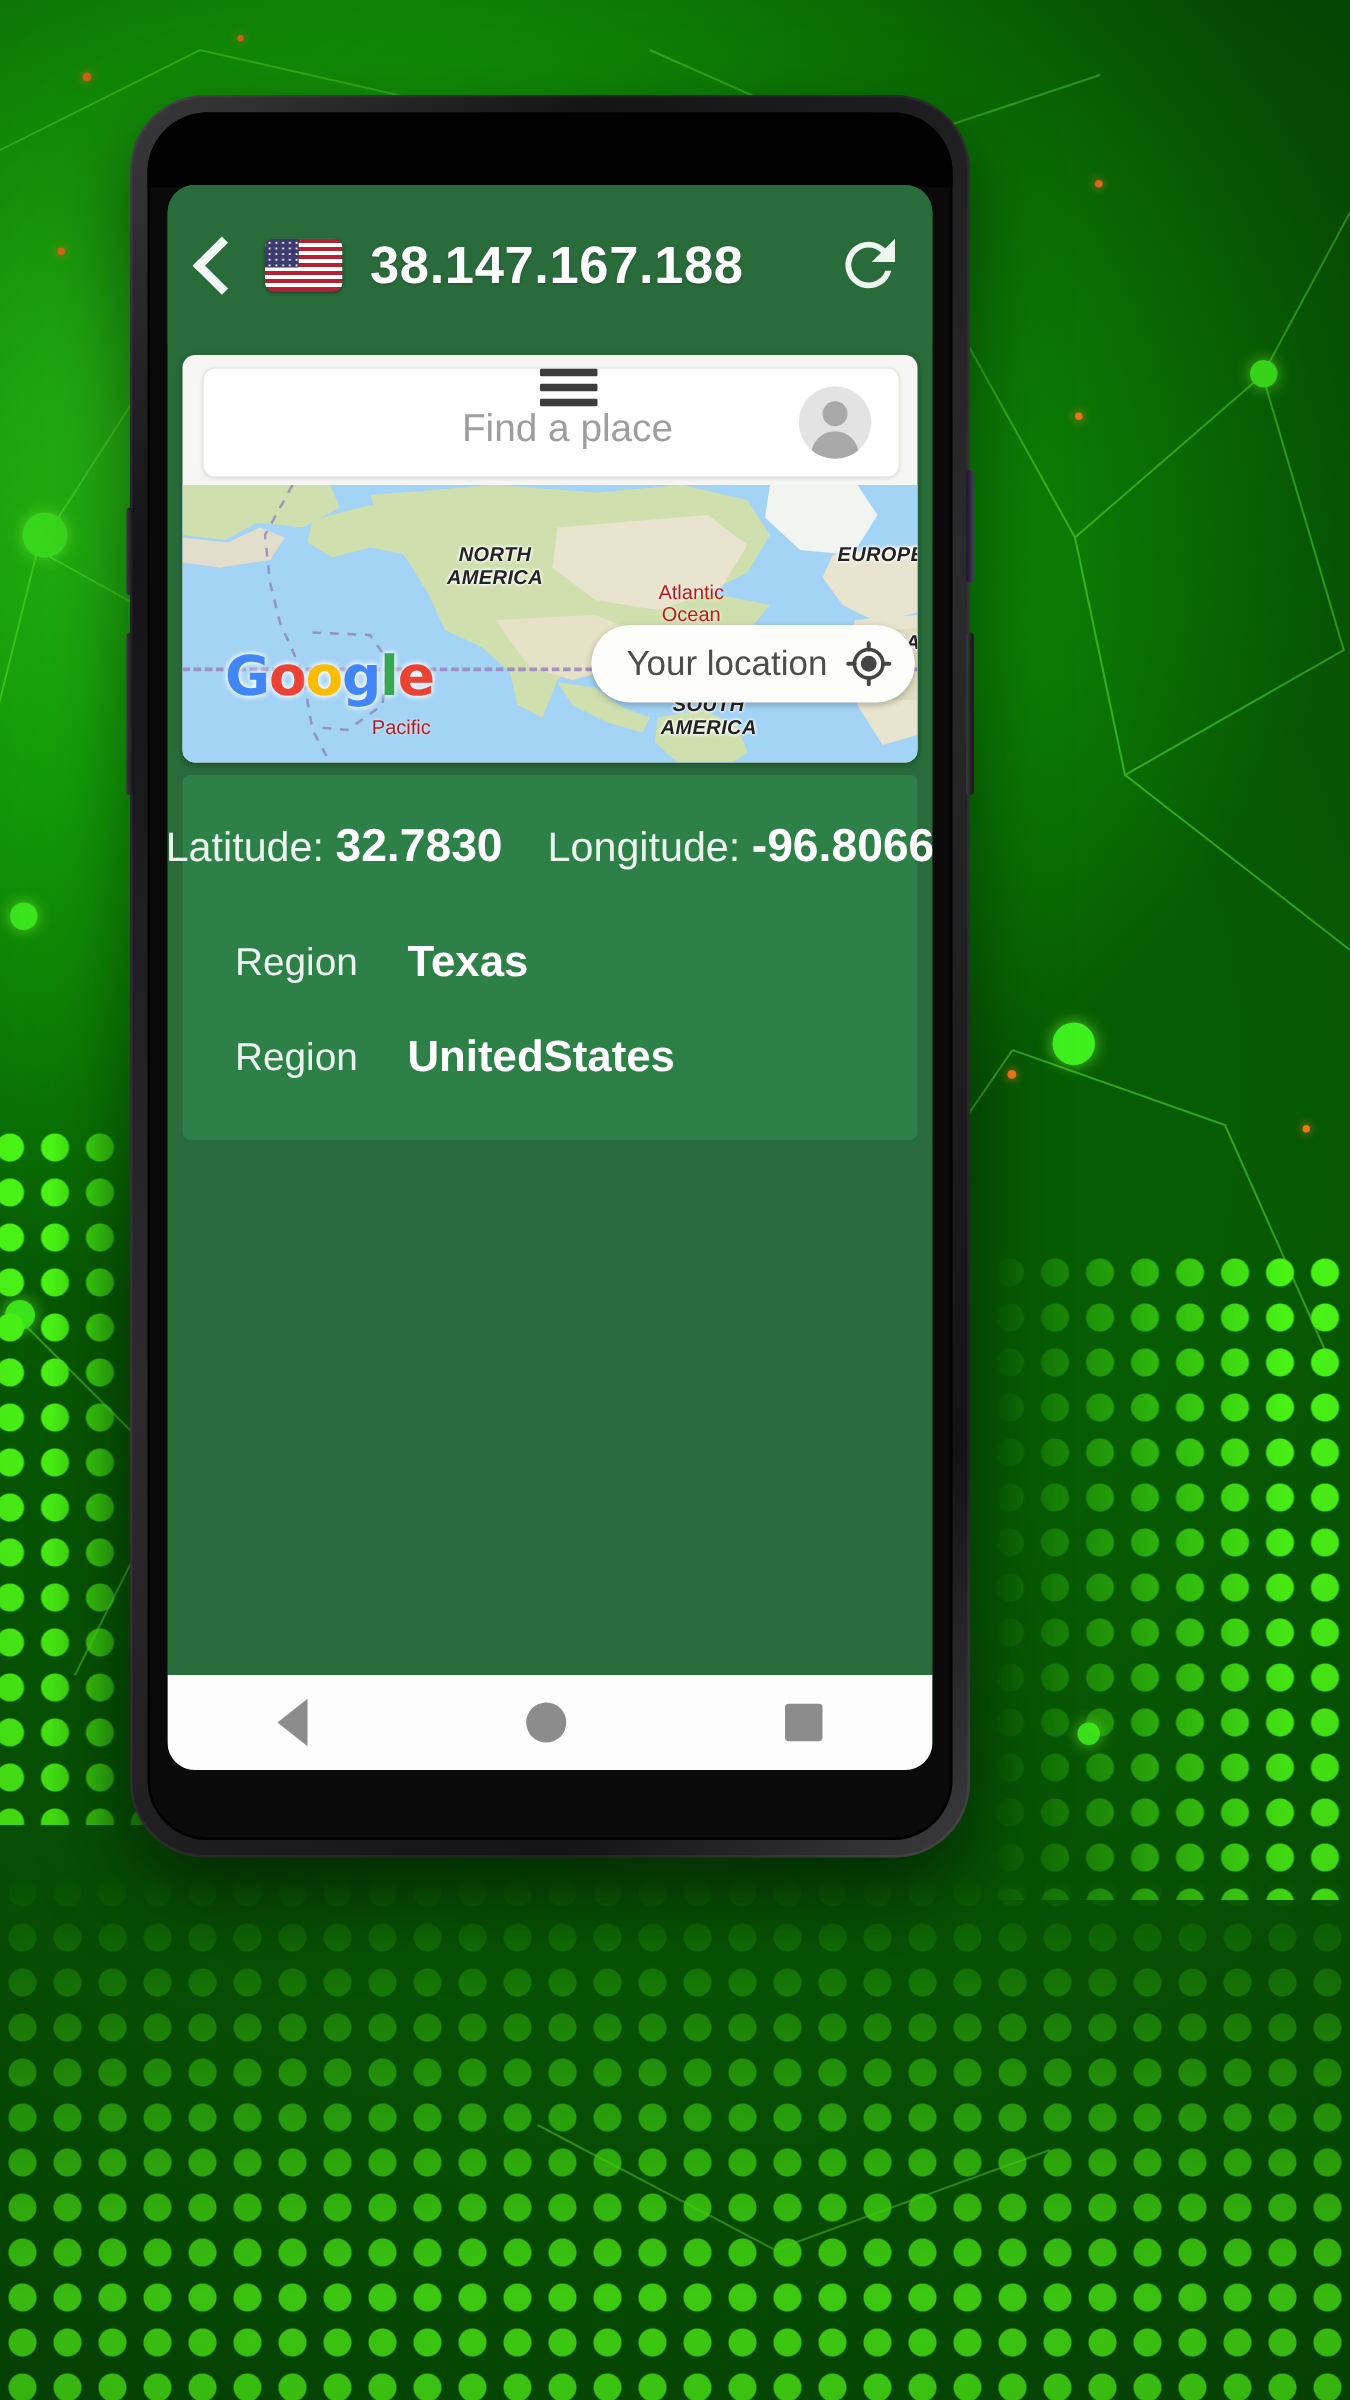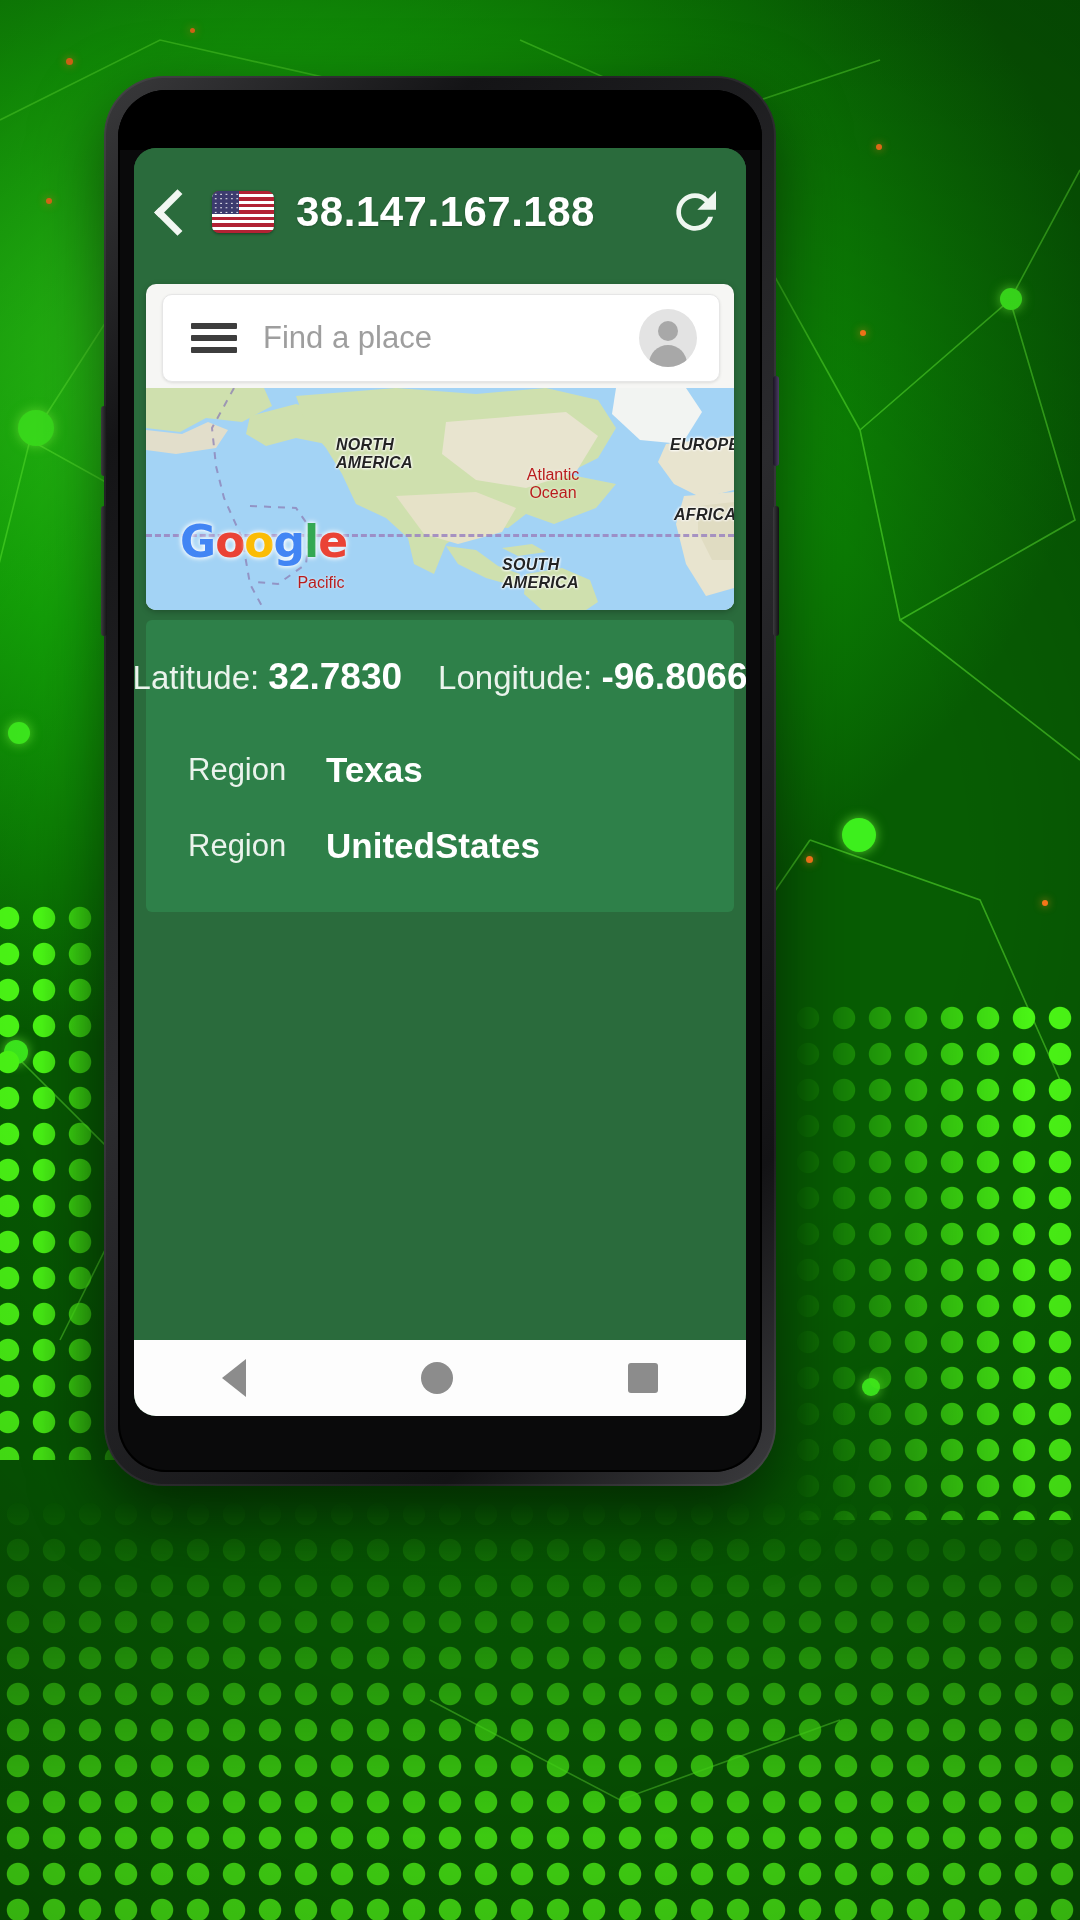--- a/index.html
+++ b/index.html
@@ -67,36 +67,36 @@
   .ip-title{font-size:42px;font-weight:bold;color:#ffffff;letter-spacing:.5px;margin-left:22px;
     text-shadow:0 1px 2px rgba(0,0,0,.25);}
   .hdr-refresh{position:absolute;right:18px;top:50%;transform:translateY(-50%);
     width:66px;height:66px;display:flex;align-items:center;justify-content:center;}
 
   
   .map-card{position:absolute;left:12px;top:136px;width:588px;height:326px;background:#f6f6f4;
     border-radius:10px;overflow:hidden;box-shadow:0 2px 6px rgba(0,0,0,.25);}
   .searchbar{position:absolute;left:16px;top:10px;width:556px;height:86px;background:#fff;
     border-radius:10px;border:1px solid #e6e6e6;box-shadow:0 1px 3px rgba(0,0,0,.10);
-    display:flex;align-items:center;}
+    display:flex;align-items:center;flex-direction:column;}
   .hamburger{width:46px;height:30px;margin-left:28px;display:flex;flex-direction:column;
     justify-content:space-between;}
   .hamburger i{display:block;height:6px;background:#3d3d3d;border-radius:1px;}
   .search-ph{margin-left:26px;font-size:31px;color:#9e9e9e;}
   .avatar{position:absolute;right:22px;top:50%;transform:translateY(-50%);
     width:58px;height:58px;border-radius:50%;background:#e3e3e3;overflow:hidden;}
   .avatar .head{position:absolute;left:50%;top:12px;transform:translateX(-50%);
     width:20px;height:20px;border-radius:50%;background:#a8a8a8;}
   .avatar .body{position:absolute;left:50%;top:36px;transform:translateX(-50%);
     width:38px;height:28px;border-radius:19px 19px 0 0;background:#a8a8a8;}
 
   .map{position:absolute;left:0;top:104px;width:588px;height:222px;background:#a5d2f2;overflow:hidden;}
   .ocean{position:absolute;inset:0;background:#a3d3f5;}
   .maplabel{position:absolute;font-style:italic;font-weight:bold;color:#232323;
-    font-size:16px;line-height:18px;letter-spacing:.3px;
+    font-size:16px;line-height:18px;text-align:center;letter-spacing:.3px;
     text-shadow:0 0 3px #fff,0 0 3px #fff,0 0 3px #fff;}
   .oceanlabel{position:absolute;color:#b91c1c;font-size:16px;line-height:18px;text-align:center;
     text-shadow:0 0 3px rgba(255,255,255,.8);}
   .equator{position:absolute;left:0;right:0;top:146px;height:0;
     border-top:3px dashed #9b84c0;opacity:.85;}
   .gbrand{position:absolute;left:34px;top:128px;font-size:44px;font-weight:bold;letter-spacing:-1px;
     font-family:"DejaVu Sans",sans-serif;text-shadow:0 0 4px #fff,0 0 6px #fff;}
   .gbrand b{font-weight:bold;}
   .g1{color:#4285F4}.g2{color:#EA4335}.g3{color:#FBBC05}.g4{color:#4285F4}.g5{color:#34A853}.g6{color:#EA4335}
   .yourloc{position:absolute;right:2px;top:112px;height:62px;background:#fdfdfb;border-radius:31px;
@@ -264,20 +264,33 @@
           <div>Ocean</div>
         </div>
         <div class="oceanlabel" style="left:120px;top:186px;width:110px;">
           <span>Pacific</span>
         </div>
 
         <div class="gbrand">
           <b class="g1">G</b><b class="g2">o</b><b class="g3">o</b><b class="g4">g</b><b class="g5">l</b><b class="g6">e</b>
         </div>
 
+        <div class="yourloc">
+          <span>Your location</span>
+          <svg width="38" height="38" viewBox="0 0 24 24">
+            <circle cx="12" cy="12" r="4" fill="#444"></circle>
+            <circle cx="12" cy="12" r="7.2" fill="none" stroke="#444" stroke-width="1.8"></circle>
+            <g stroke="#444" stroke-width="2" stroke-linecap="round">
+              <path d="M12 1.6v3.2"></path>
+                <path d="M12 19.2v3.2"></path>
+              <path d="M1.6 12h3.2"></path>
+                <path d="M19.2 12h3.2"></path>
+            </g>
+          </svg>
+        </div>
       </div>
     </div>
 
     <div class="info">
       <div class="latlon">
         <div class="ll-item">
           <span>Latitude:</span>
           <b>32.7830</b>
         </div>
         <div class="ll-item">

